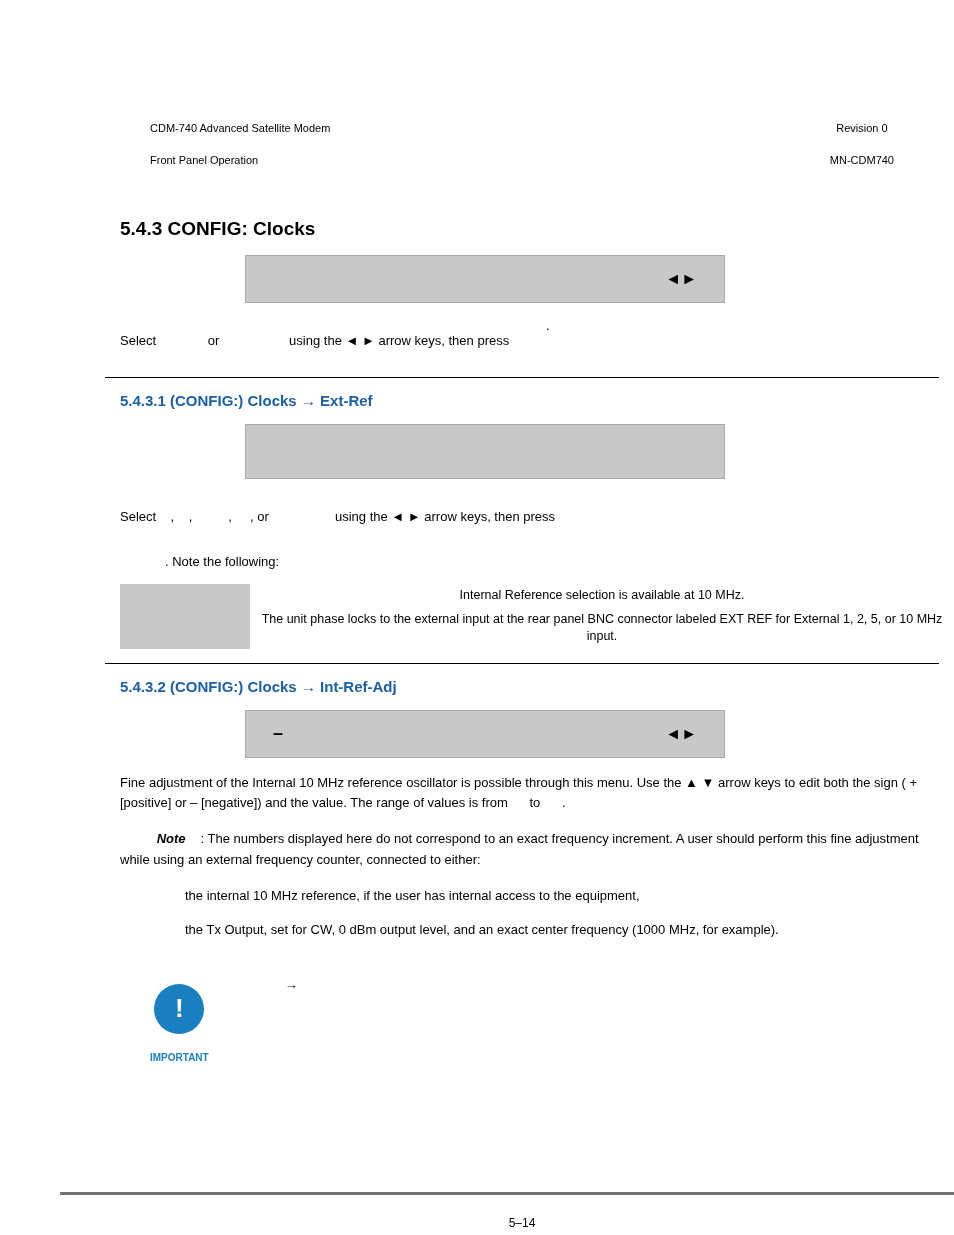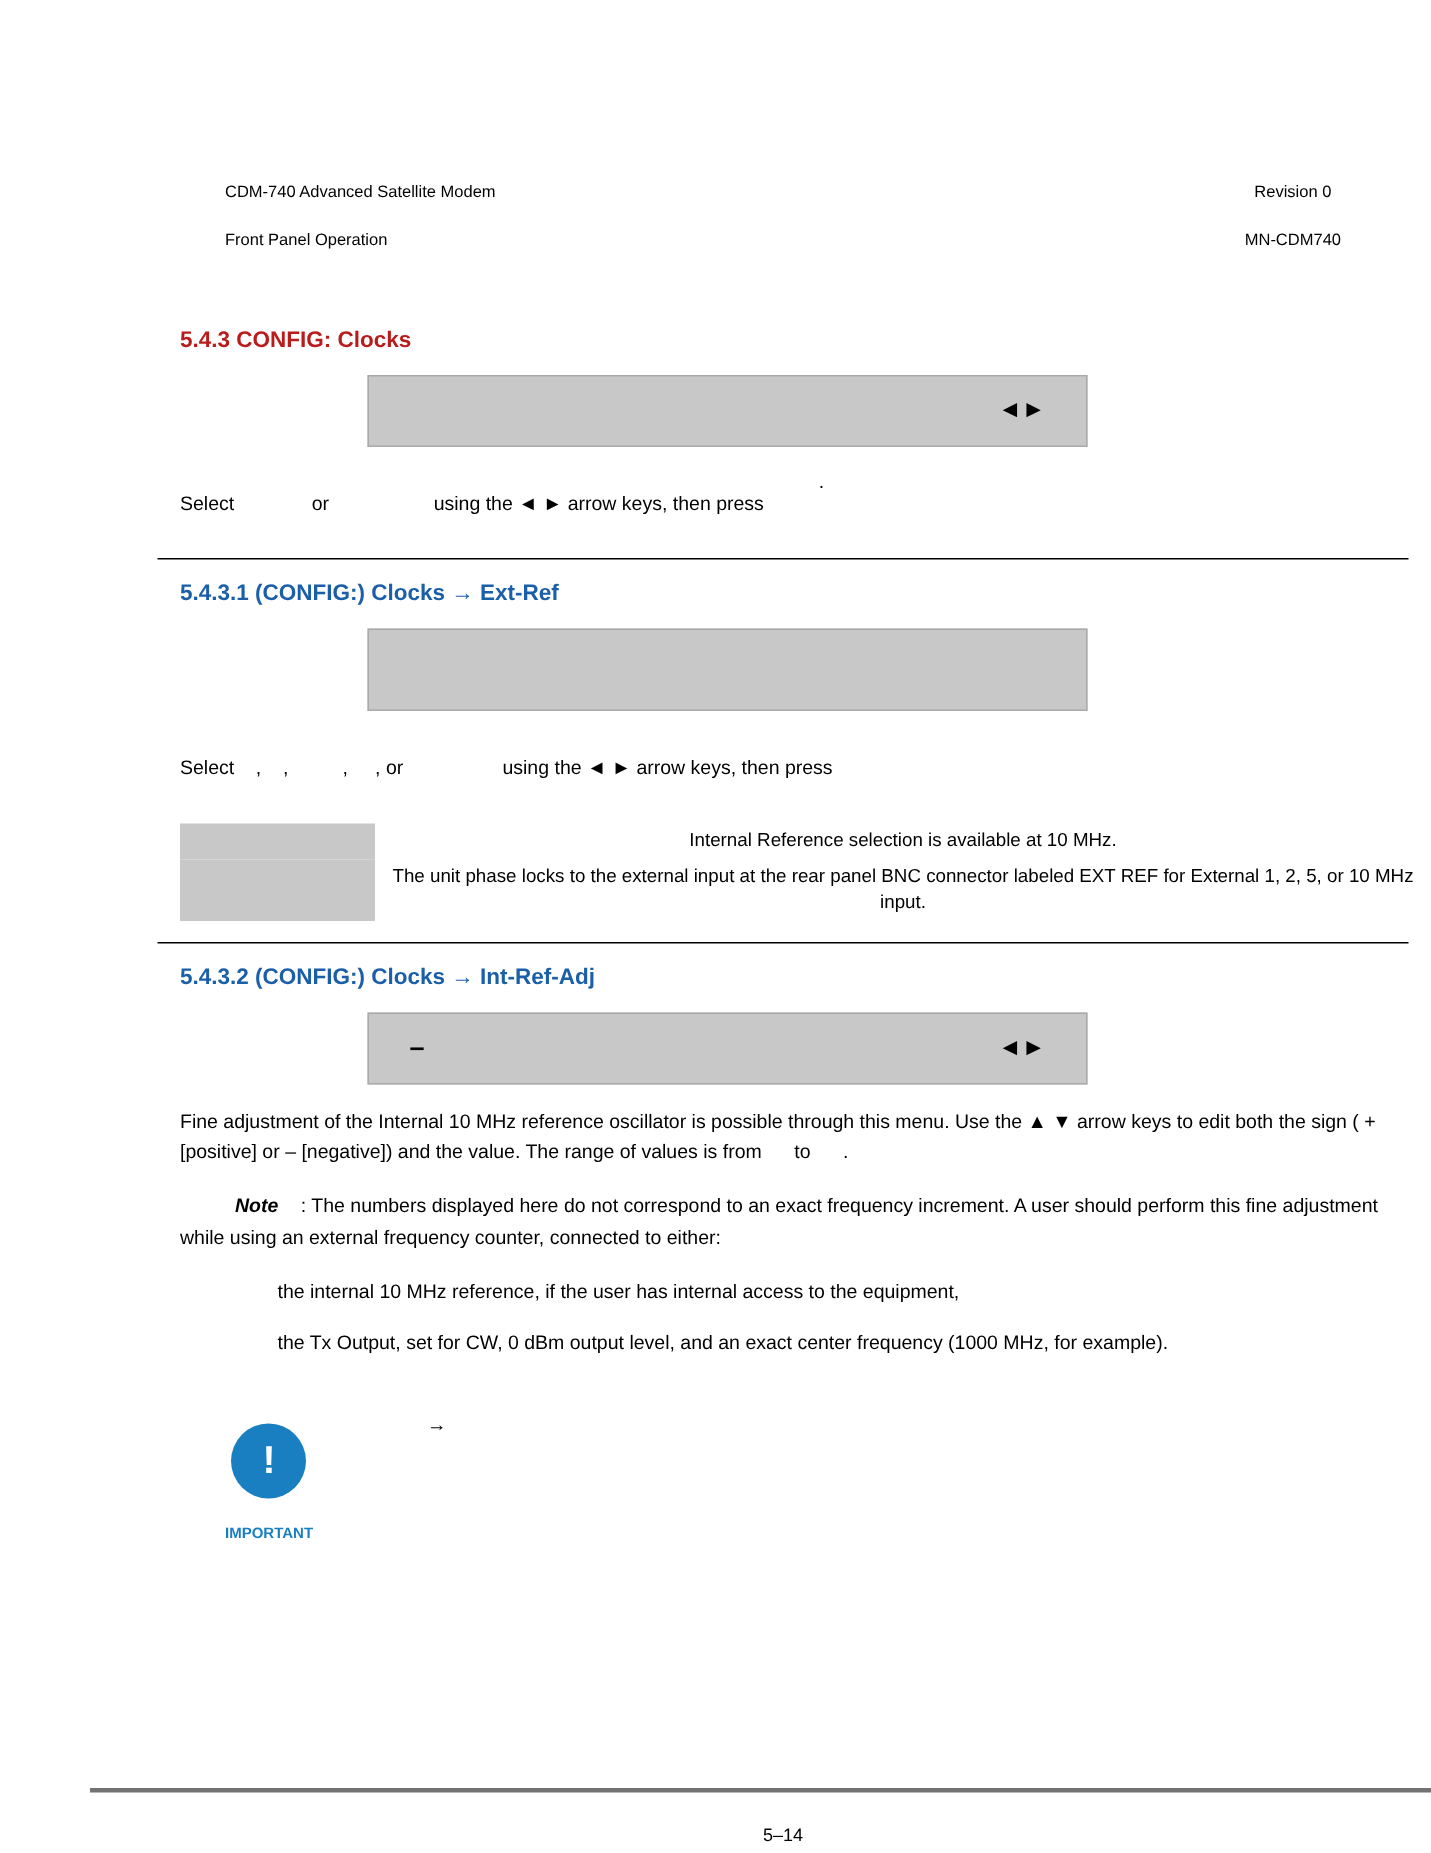--- a/index.html
+++ b/index.html
@@ -24,23 +24,23 @@
       margin-bottom: 20px;
     }
     .header-left, .header-right {
       font-size: 11px;
       line-height: 1.5;
     }
     .header-right {
       text-align: center;
     }
     .section-title {
-      font-size: 15px;
-      font-weight: bold;
-      color: #b91c1c;
+      font-size: 19px;
+      font-weight: bold;
+      color: #000000;
       margin-bottom: 14px;
       margin-top: 10px;
     }
     .subsection-title {
       font-size: 15px;
       font-weight: bold;
       color: #1a5fa8;
       margin-bottom: 10px;
       margin-top: 6px;
     }
@@ -214,20 +214,23 @@
   <hr class="divider">
 
   <div class="subsection-title">5.4.3.1   (CONFIG:) Clocks → Ext-Ref</div>
 
   <div class="lcd-box-wide">
   </div>
 
   <div class="select-line">
     <span>Select&nbsp;&nbsp;&nbsp;&nbsp;,&nbsp;&nbsp;&nbsp;&nbsp;,&nbsp;&nbsp;&nbsp;&nbsp;&nbsp;&nbsp;&nbsp;&nbsp;&nbsp;&nbsp;,&nbsp;&nbsp;&nbsp;&nbsp;&nbsp;,&nbsp;or&nbsp;&nbsp;&nbsp;&nbsp;&nbsp;&nbsp;&nbsp;&nbsp;&nbsp;&nbsp;</span>
     <span>using the ◄ ► arrow keys, then press</span>
+  </div>
+  <div style="margin-left:60px; margin-bottom:10px; font-size:13px;">
+    . Note the following:
   </div>
 
   <table class="info-table">
     <tbody>
         <tr>
       <td></td>
       <td>Internal Reference selection is available at 10 MHz.</td>
     </tr>
     <tr>
       <td></td>

